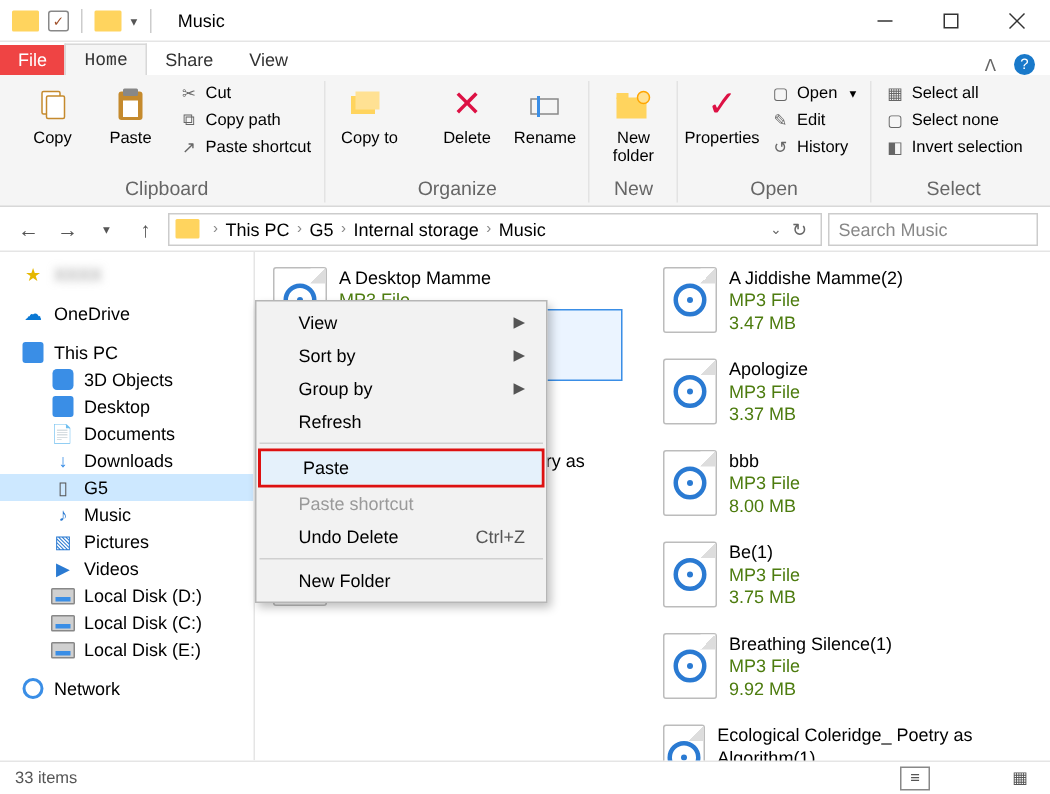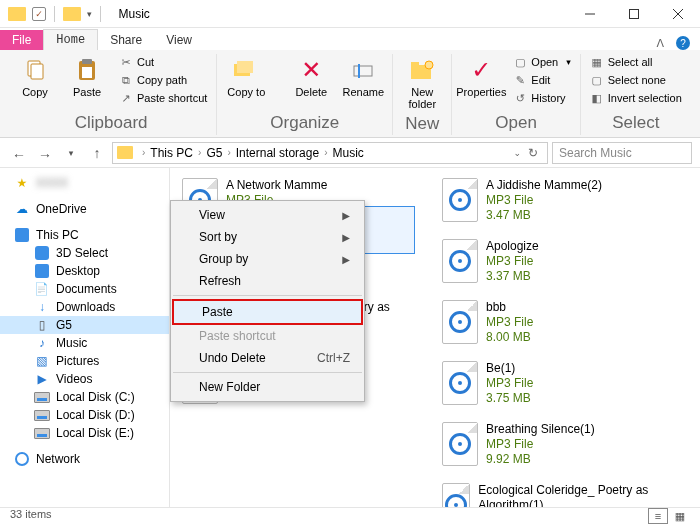--- a/index.html
+++ b/index.html
@@ -9,30 +9,30 @@
   .tb-folder { width: 18px; height: 14px; background: #ffd45e; border-radius: 1px; position: relative; }
   .tb-smallicon { width: 14px; height: 14px; border: 1px solid #888; border-radius: 2px; display:flex; align-items:center; justify-content:center; font-size:9px; color:#a0522d; }
   .tb-sep { width:0; height:16px; border-left:1px solid #ccc; margin:0 2px; }
   .tb-title { margin-left: 8px; font-size: 12px; }
   .tb-spacer { flex: 1; }
   .winbtn { width: 44px; height: 28px; display: inline-flex; align-items: center; justify-content: center; font-size: 14px; color:#333; }
   .winbtn svg { stroke:#333; }
 
   .tabs { height: 22px; display: flex; align-items: flex-end; background: #fff; }
   .tab { padding: 3px 12px; font-size: 12px; color: #333; }
-  .tab.file { background: #ec4899; color:#fff; }
+  .tab.file { background: #ef4444; color:#fff; }
   .tab.home { background: #f5f5f5; border:1px solid #d8d8d8; border-bottom:none;font-family:Liberation Mono, monospace; }
   .tabs .chev { margin-left:auto; margin-right:8px; font-size:11px; color:#666; }
   .help { width:14px; height:14px; border-radius:50%; background:#1979ca; color:#fff; font-size:10px; display:flex; align-items:center; justify-content:center; margin:0 10px 0 4px; }
 
   .ribbon { background: #f5f5f5; border-bottom:1px solid #d8d8d8; display:flex; padding:4px 6px 2px; height:88px; }
   .group { display:flex; flex-direction:column; align-items:center; padding:0 6px; border-right:1px solid #e3e3e3; }
   .group:last-child { border-right:none; }
   .group-items { display:flex; gap:6px; align-items:flex-start; flex:1; }
-  .group-label { font-size:17px; color:#666; padding:2px 0; }
+  .group-label { font-size:13px; color:#666; padding:2px 0; }
   .rbtn-large { width:46px; display:flex; flex-direction:column; align-items:center; gap:2px; padding:2px; font-size:11px; text-align:center; line-height:1.1; }
   .rbtn-large .icon { width:32px; height:28px; display:flex; align-items:center; justify-content:center; font-size:22px; }
   .ministack { display:flex; flex-direction:column; gap:2px; font-size:11px; }
   .ministack div { display:flex; align-items:center; gap:4px; padding:1px 3px; }
   .ministack .mi { width:14px; height:14px; display:inline-flex; align-items:center; justify-content:center; color:#666; }
 
   .nav { height:30px; display:flex; align-items:center; gap:4px; padding:2px 8px; border-bottom:1px solid #e5e5e5; }
   .navbtn { width:22px; height:22px; display:flex; align-items:center; justify-content:center; color:#555; font-size:14px; }
   .crumb { flex:1; height:22px; border:1px solid #ccc; display:flex; align-items:center; padding:0 4px; gap:2px; background:#fff; }
   .crumb .cfolder { width:16px; height:13px; background:#ffd45e; border-radius:1px; margin-right:4px; }
@@ -66,21 +66,21 @@
   .selbox { position:absolute; border:1px solid #3a8ee6; background:rgba(120,180,255,0.15); }
 
   .ctxmenu { position:absolute; left:170px; top:200px; width:195px; background:#f2f2f2; border:1px solid #b6b6b6; box-shadow:2px 3px 6px rgba(0,0,0,0.25); padding:3px 0; font-size:12px; }
   .ctxmenu .mi { display:flex; align-items:center; justify-content:space-between; padding:4px 14px 4px 28px; }
   .ctxmenu .mi.disabled { color:#9a9a9a; }
   .ctxmenu .mi .arr { font-size:10px; color:#555; }
   .ctxmenu .msep { height:0; border-top:1px solid #d0d0d0; margin:3px 2px; }
   .ctxmenu .highlight { border:2px solid #d11; padding:0; margin:0 1px; }
   .ctxmenu .highlight .mi { background:#e5f1fb; }
 
-  .status { height:22px; border-top:1px solid #e5e5e5; display:flex; padding:0 10px; font-size:11px; color:#555; }
+  .status { height:22px; border-top:1px solid #e5e5e5; display:flex; align-items:center; padding:0 10px; font-size:11px; color:#555;gap:48px; }
   .status .spacer{flex:1;}
   .status .vbtn { width:20px; height:16px; display:inline-flex; align-items:center; justify-content:center; border:1px solid transparent; margin-left:2px; }
   .status .vbtn.active { border-color:#888; }
 
   svg { overflow:visible; }
 </style>
 </head>
 <body>
 
 <div class="titlebar">
@@ -290,21 +290,21 @@
     <div class="tnode">
         <span class="ticon">
           <span class="tblue"></span>
         </span>
         <span>This PC</span>
       </div>
     <div class="tnode sub">
         <span class="ticon">
           <span class="tblue" style="border-radius:3px;"></span>
         </span>
-        <span>3D Select</span>
+        <span>3D Objects</span>
       </div>
     <div class="tnode sub">
         <span class="ticon">
           <span class="tblue"></span>
         </span>
         <span>Desktop</span>
       </div>
     <div class="tnode sub">
         <span class="ticon" style="color:#7b7b7b;">📄</span>
         <span>Documents</span>
@@ -326,27 +326,27 @@
         <span>Pictures</span>
       </div>
     <div class="tnode sub">
         <span class="ticon" style="color:#2a7ad2;">▶</span>
         <span>Videos</span>
       </div>
     <div class="tnode sub">
         <span class="ticon">
           <span class="tdrive"></span>
         </span>
+        <span>Local Disk (D:)</span>
+      </div>
+    <div class="tnode sub">
+        <span class="ticon">
+          <span class="tdrive"></span>
+        </span>
         <span>Local Disk (C:)</span>
-      </div>
-    <div class="tnode sub">
-        <span class="ticon">
-          <span class="tdrive"></span>
-        </span>
-        <span>Local Disk (D:)</span>
       </div>
     <div class="tnode sub">
         <span class="ticon">
           <span class="tdrive"></span>
         </span>
         <span>Local Disk (E:)</span>
       </div>
     <div style="height:8px"></div>
     <div class="tnode">
         <span class="ticon">
@@ -359,21 +359,21 @@
   <div class="content">
     <div class="selbox" style="left:185px; top:38px; width:60px; height:48px;"></div>
 
     <div class="filecol" id="col-left">
         <div class="file">
           <div class="ic">
             <div class="corner"></div>
             <div class="disc"></div>
           </div>
           <div class="meta">
-            <span class="name">A Network Mamme</span>
+            <span class="name">A Desktop Mamme</span>
             <span class="type">MP3 File</span>
             <span class="size">3.47 MB</span>
           </div>
         </div>
         <div class="file">
           <div class="ic">
             <div class="corner"></div>
             <div class="disc"></div>
           </div>
           <div class="meta">

